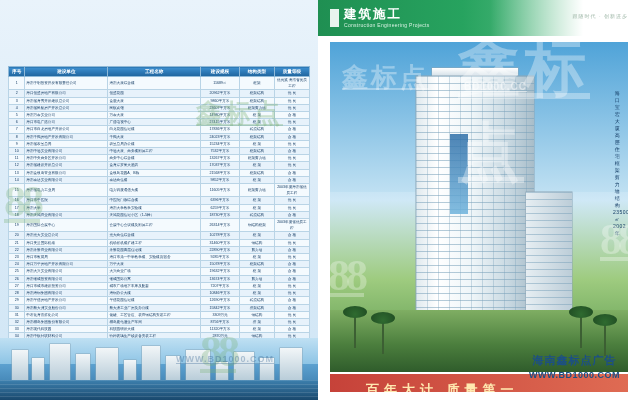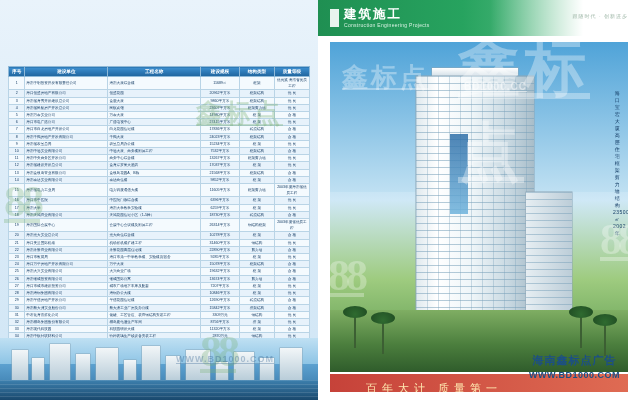--- a/index.html
+++ b/index.html
@@ -163,21 +163,21 @@
     position:absolute;right:6px;top:48px;width:9px;text-align:center;
     font-size:5px;color:#123a63;line-height:7px;letter-spacing:.5px;
   }
 
   .photo-band{
     position:absolute;left:12px;bottom:8px;width:298px;height:18px;
     background:linear-gradient(90deg,rgba(190,40,30,.88),rgba(215,70,40,.8));
     overflow:hidden;
   }
   .band-text{
-    position:absolute;left:36px;top:7px;font-size:11px;color:#ffe9b0;font-weight:normal;letter-spacing:5px;
+    position:absolute;left:36px;top:7px;font-size:13px;color:#ffe9b0;font-weight:bold;letter-spacing:5px;
   }
 
   
   .wm{position:absolute;pointer-events:none;text-decoration:underline;}
   .wm-88{
     font-size:44px;font-weight:bold;color:rgba(120,175,115,.30);
     font-family:"Liberation Serif",serif;letter-spacing:-4px;
   }
   .wm-big{
     font-size:62px;font-weight:bold;color:rgba(255,255,255,.34);

